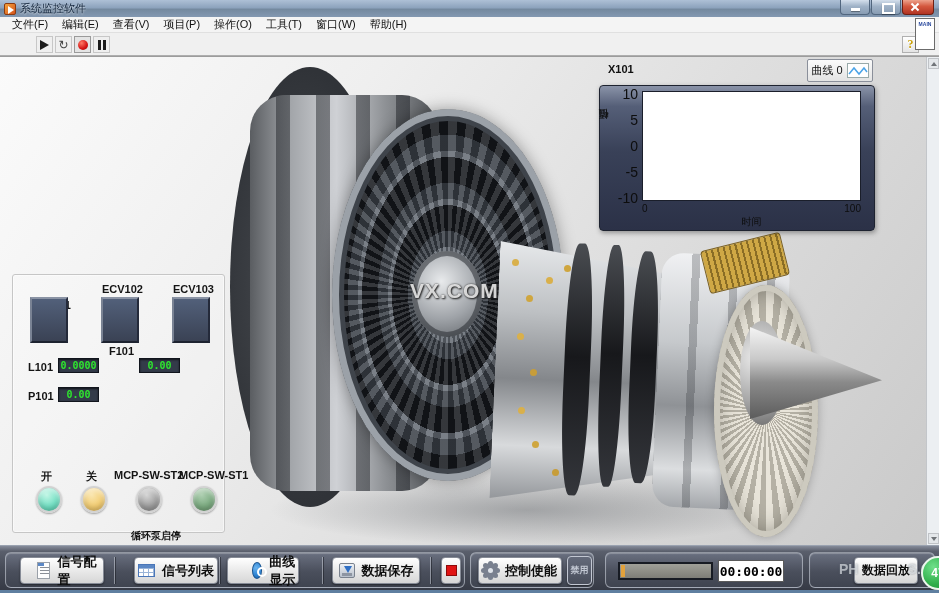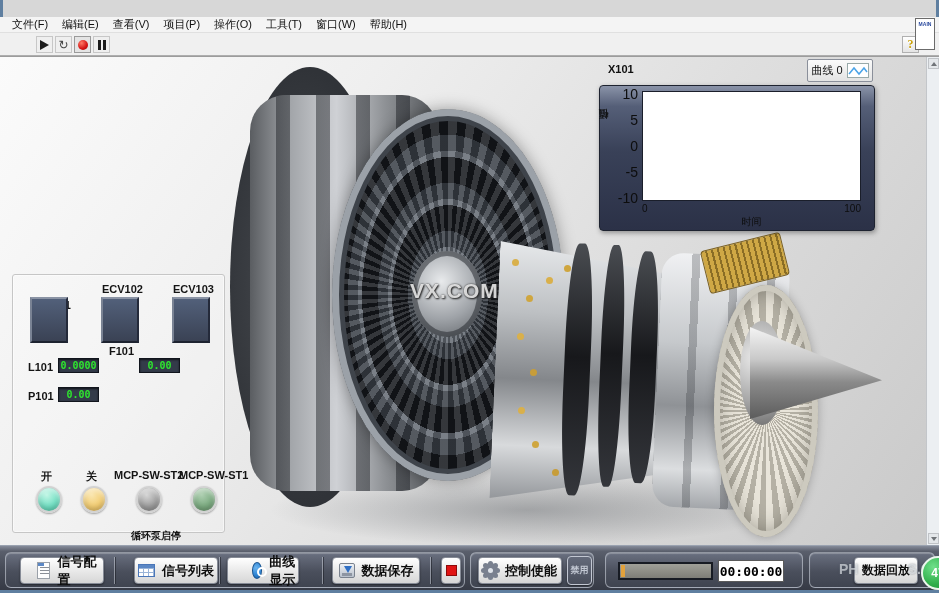--- a/index.html
+++ b/index.html
@@ -208,20 +208,29 @@
   .progress-mark { position:absolute; left:1px; top:1px; width:4px; height:12px; background:#e2a23c; }
   .timer { position:absolute; left:112px; top:7px; width:66px; height:22px; background:#fff; border:1px solid #5a5a5a;
            font:bold 13px "DejaVu Sans Mono",monospace; color:#000; display:flex; align-items:center; justify-content:center; }
   .playback { left:44px; width:64px; font-size:12px; }
 </style>
 </head>
 <body>
 
 <div class="window">
 
+  <div class="titlebar">
+    <span class="app-icon"></span>
+    <span class="title-text">系统监控软件</span>
+    <div class="winbtns">
+      <div class="winbtn glyph-min"></div>
+      <div class="winbtn glyph-max"></div>
+      <div class="winbtn close glyph-x"></div>
+    </div>
+  </div>
 
   <div class="menubar">
     <span class="menu-item">文件(F)</span>
     <span class="menu-item">编辑(E)</span>
     <span class="menu-item">查看(V)</span>
     <span class="menu-item">项目(P)</span>
     <span class="menu-item">操作(O)</span>
     <span class="menu-item">工具(T)</span>
     <span class="menu-item">窗口(W)</span>
     <span class="menu-item">帮助(H)</span>

